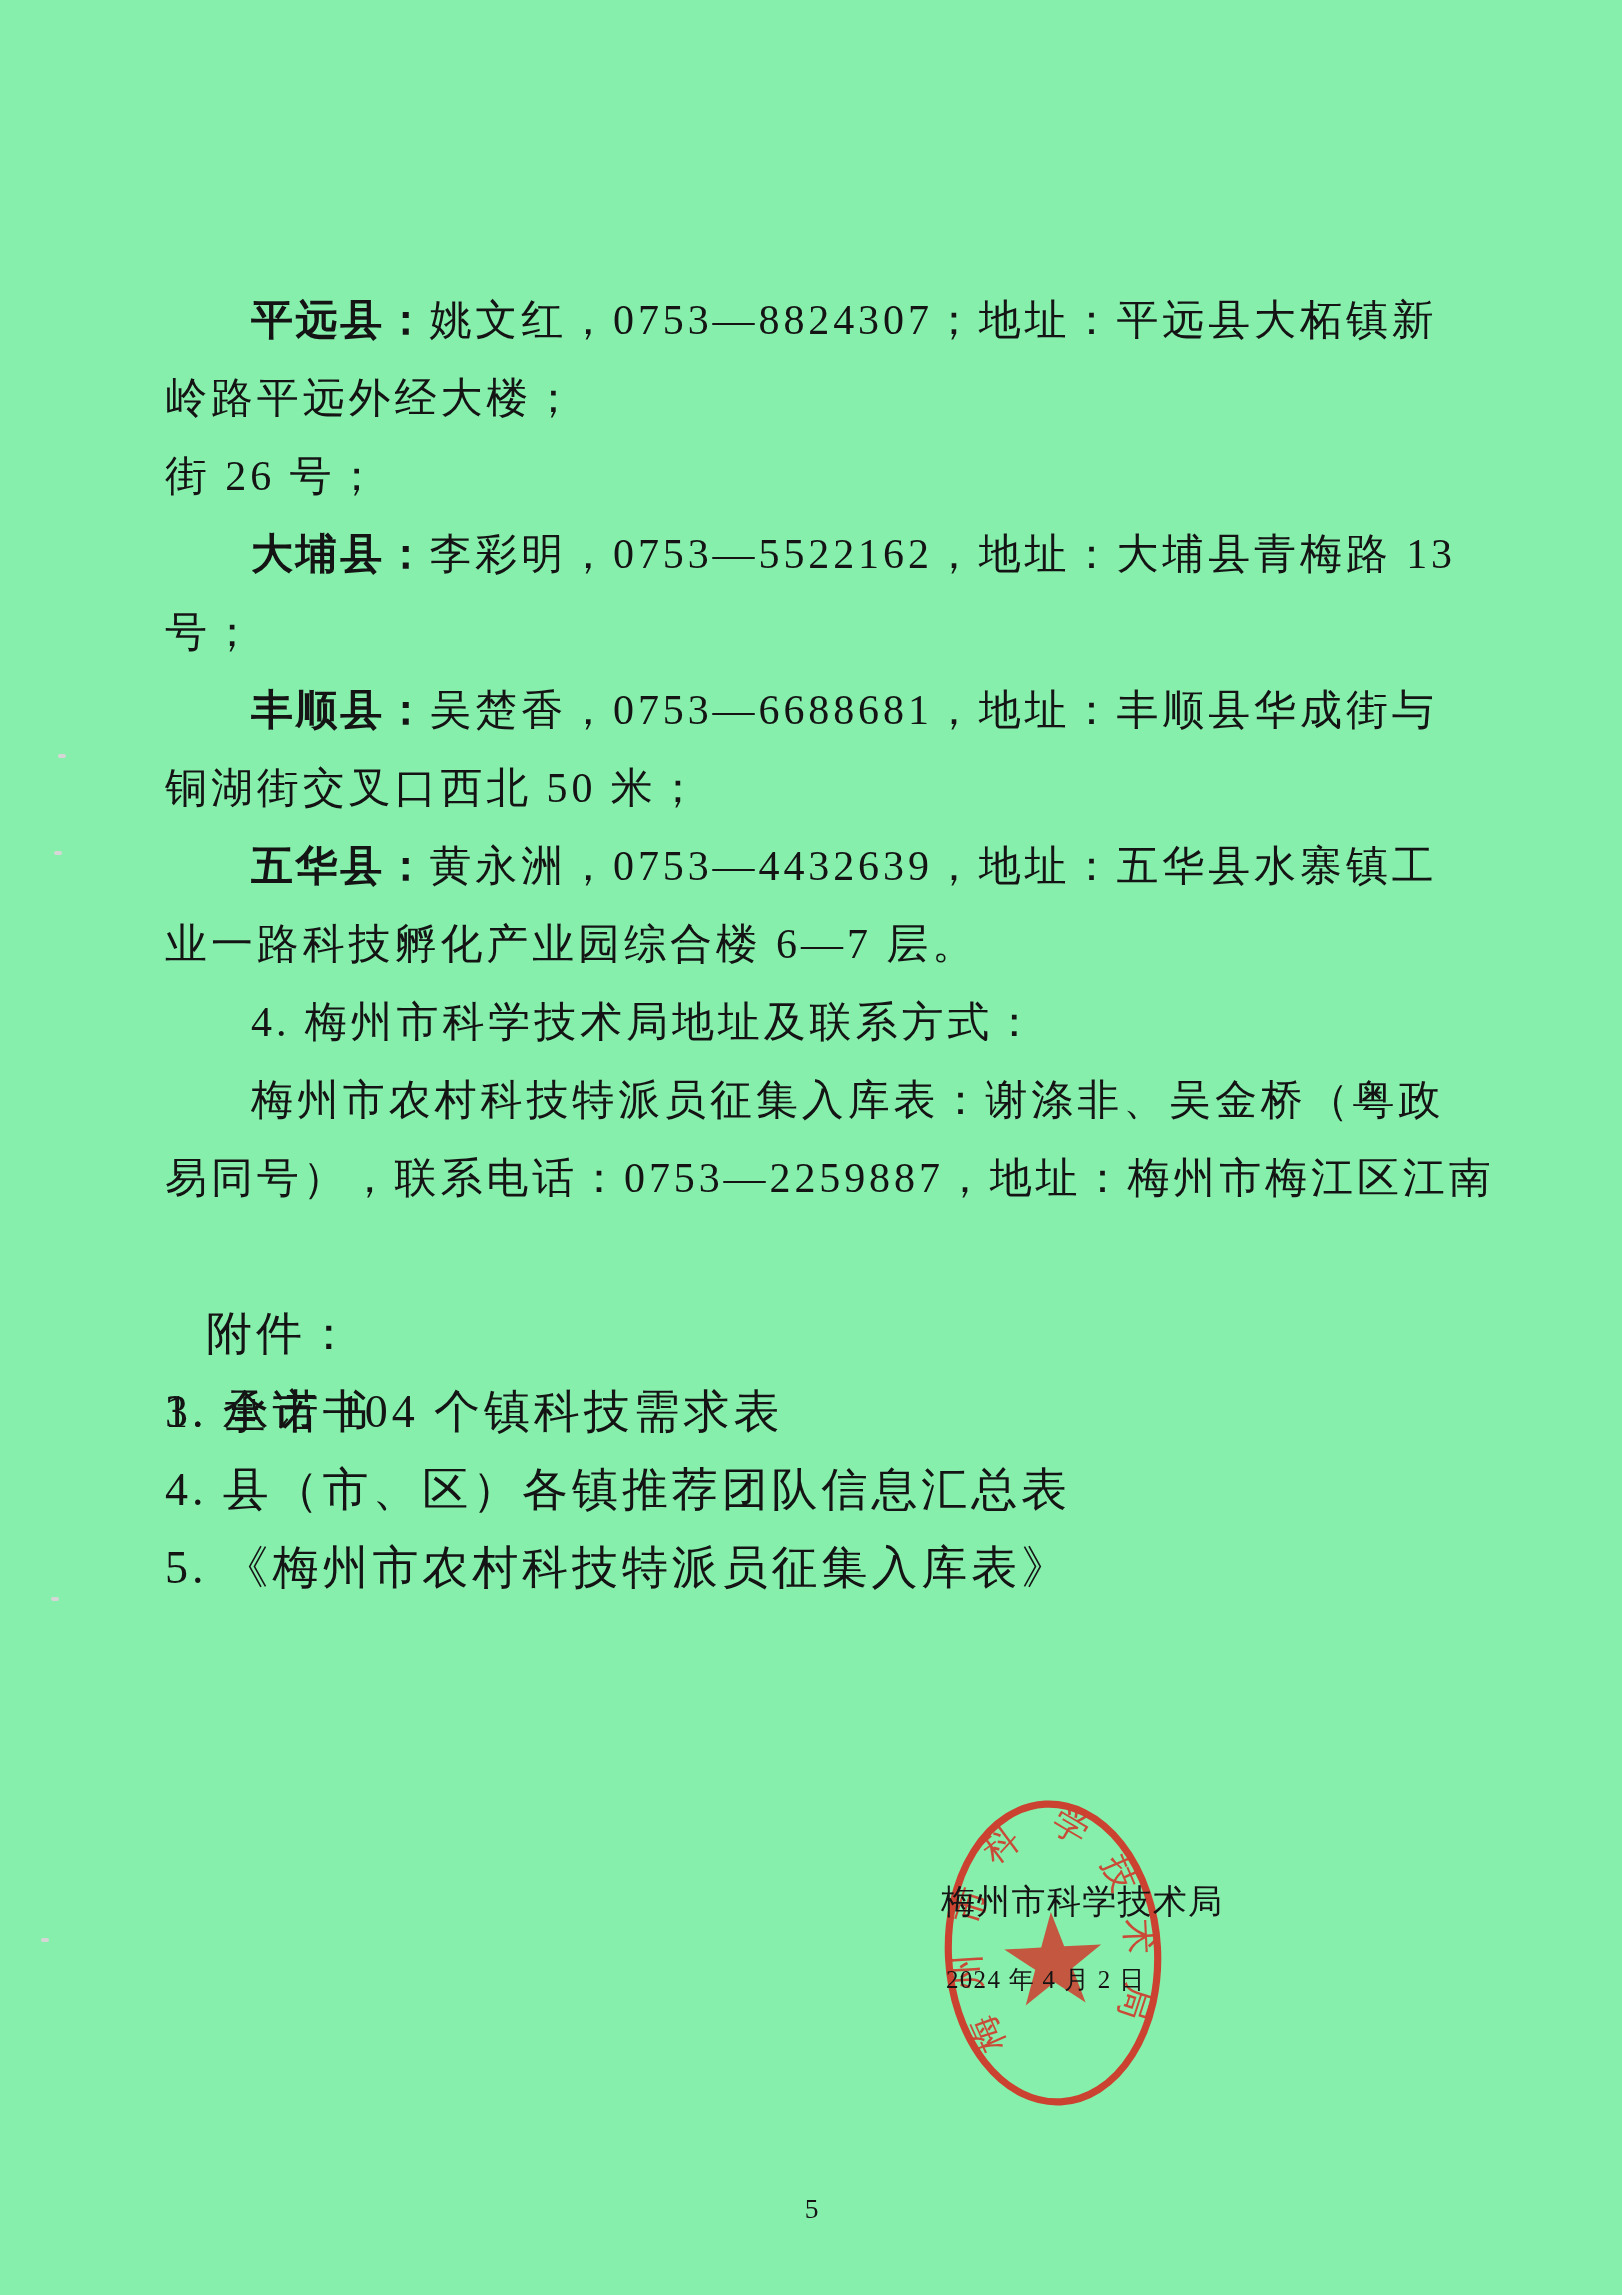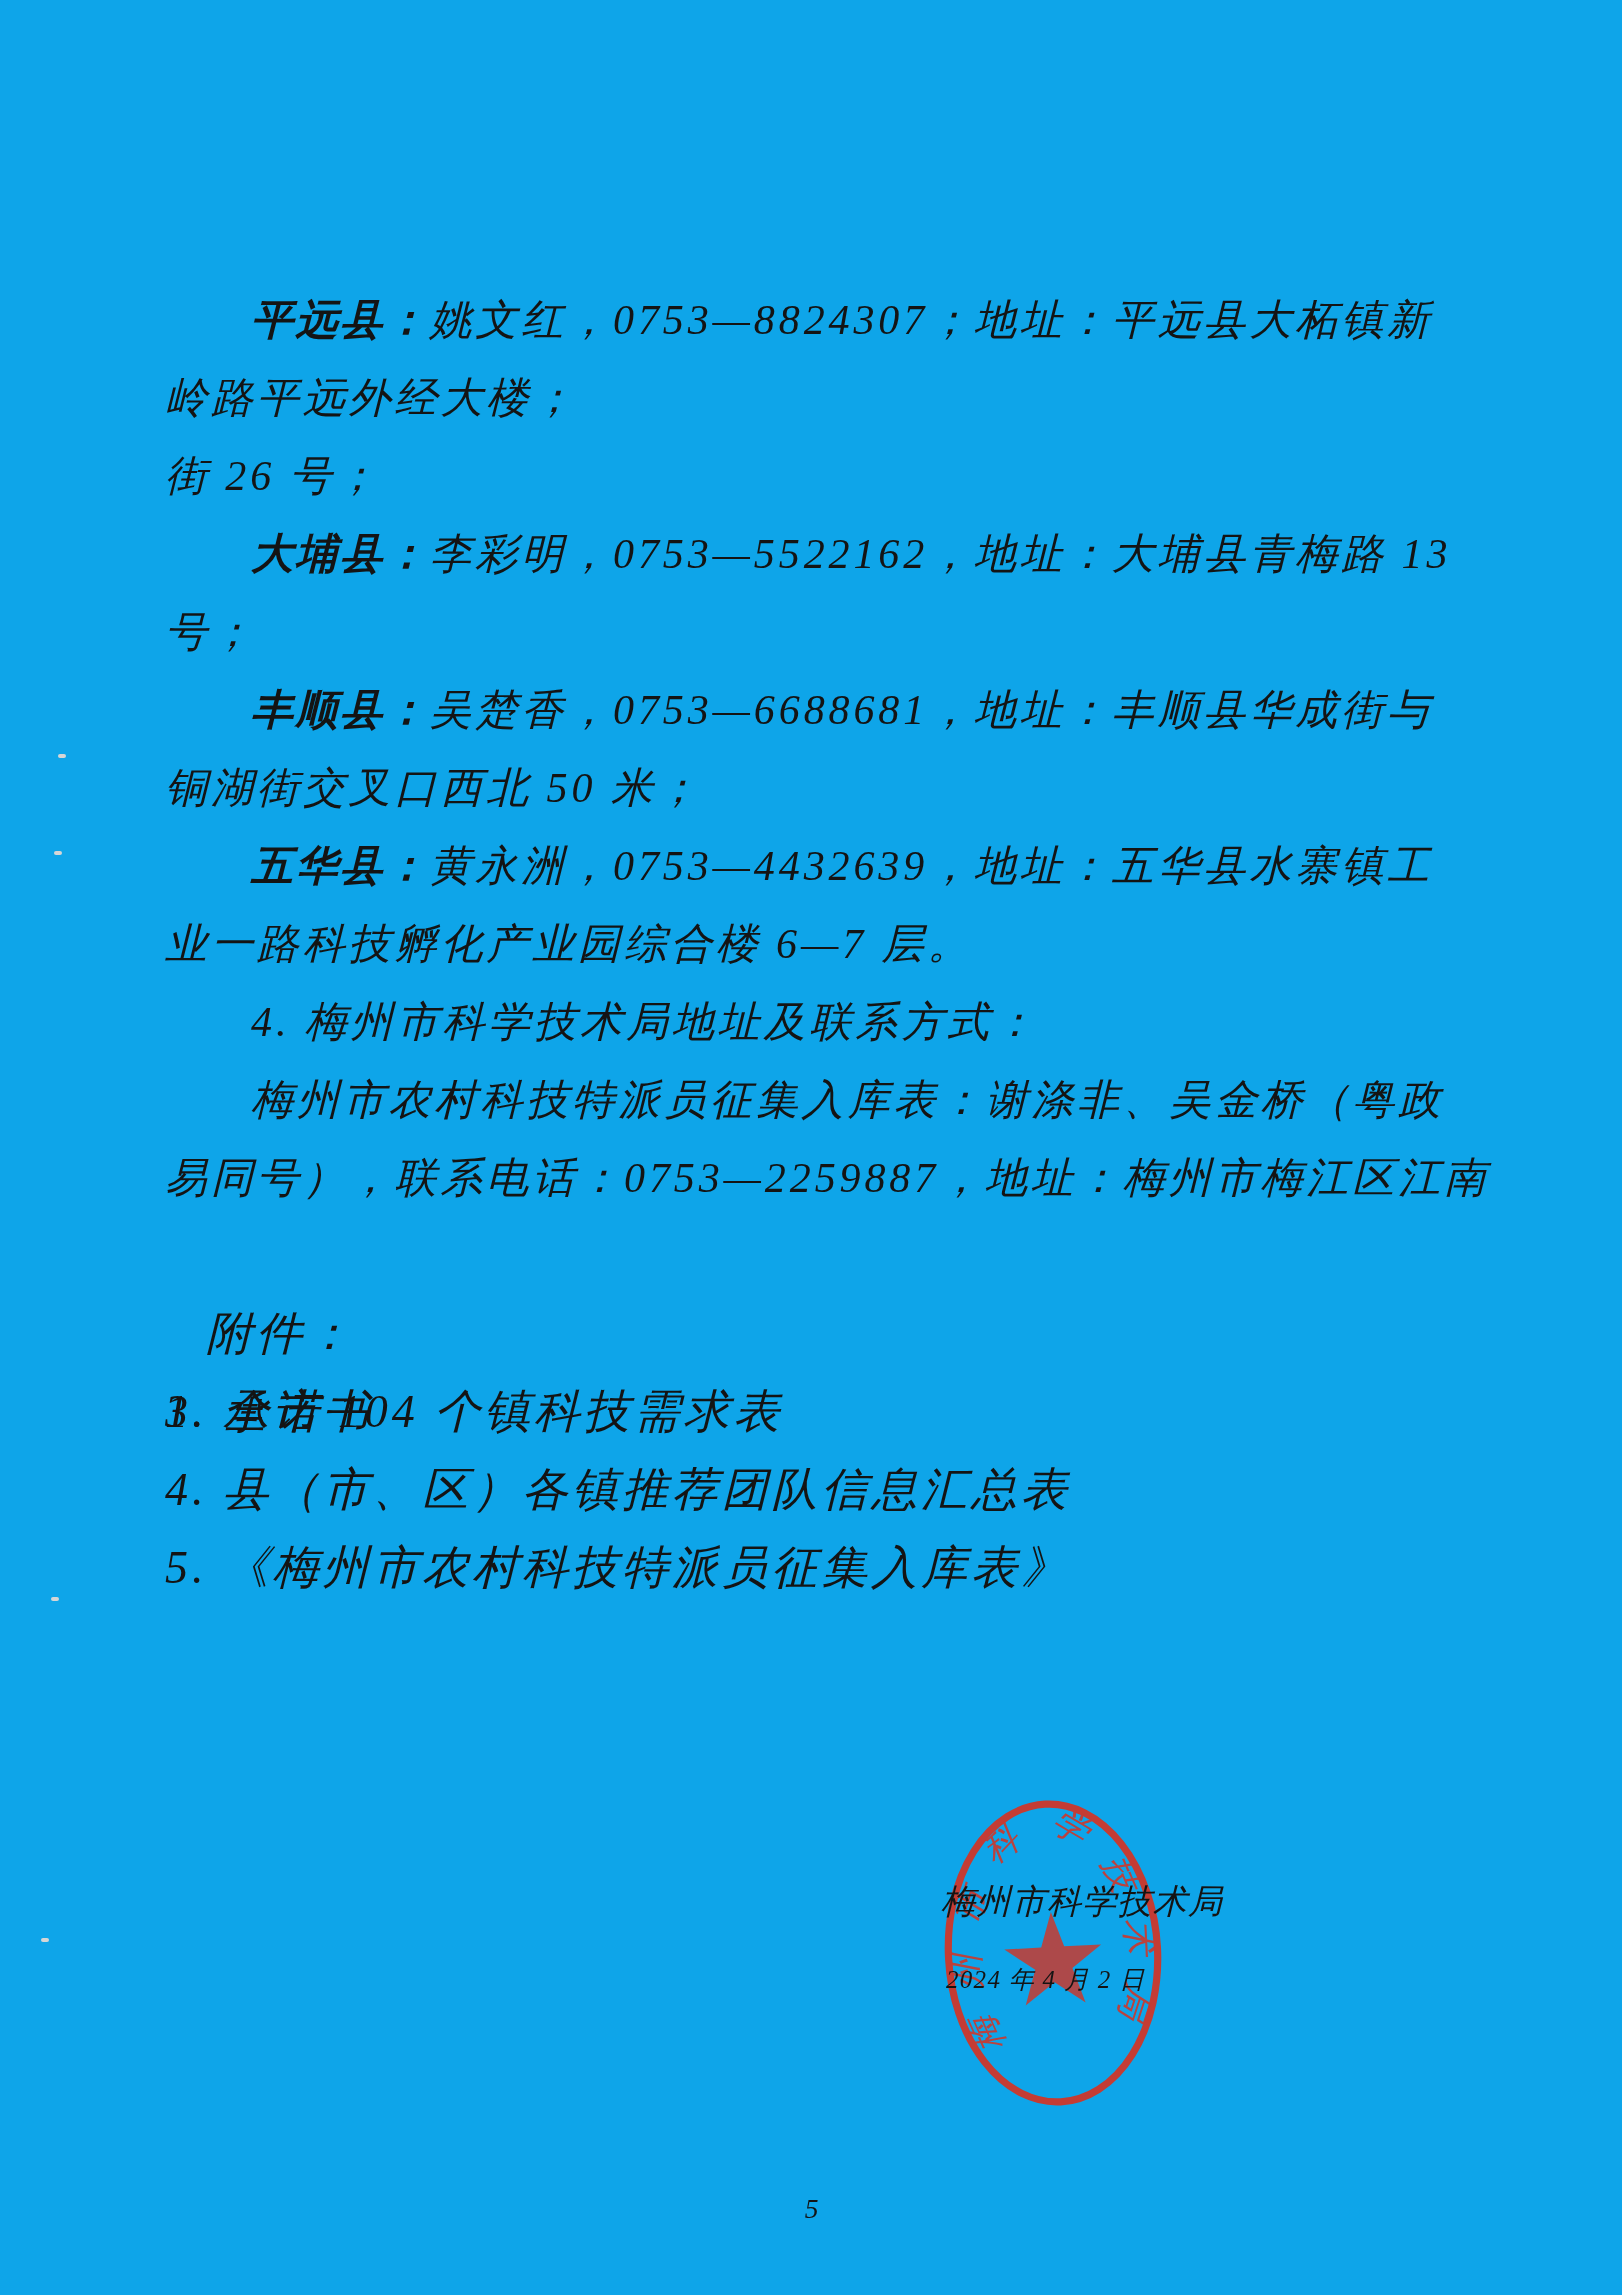--- a/index.html
+++ b/index.html
@@ -1,18 +1,18 @@
 <!DOCTYPE html>
 <html style="font-size:10.5px"><head>
 <meta charset="utf-8">
 <style>
   html,body{margin:0;padding:0;background:#888;}
   .page{
-    position:relative;width:1623px;height:2295px;background:#0ea5e9;
-    font-family:"Liberation Serif",serif;color:#141414;overflow:hidden;font-style:italic;
+    position:relative;width:1623px;height:2295px;background:#86efac;
+    font-family:"Liberation Serif",serif;color:#141414;overflow:hidden;
   }
   .body-text{position:absolute;left:165px;top:281px;width:1361px;}
   .line{height:78px;line-height:78px;font-size:42px;letter-spacing:3.9px;white-space:nowrap;}
   .line.indent{padding-left:86px;}
   .county{font-family:"Liberation Sans",sans-serif;font-weight:700;letter-spacing:2.6px;}
   .spacer{height:78px;}
   .email{text-decoration:underline;text-underline-offset:6.5px;}
   .att-row{display:flex;height:78px;line-height:78px;font-size:46px;letter-spacing:3.9px;white-space:nowrap;flex-direction:column;}
   .att-row .att-label{width:169px;padding-left:41px;box-sizing:border-box;}
   .att-row .att-indent{width:169px;}

